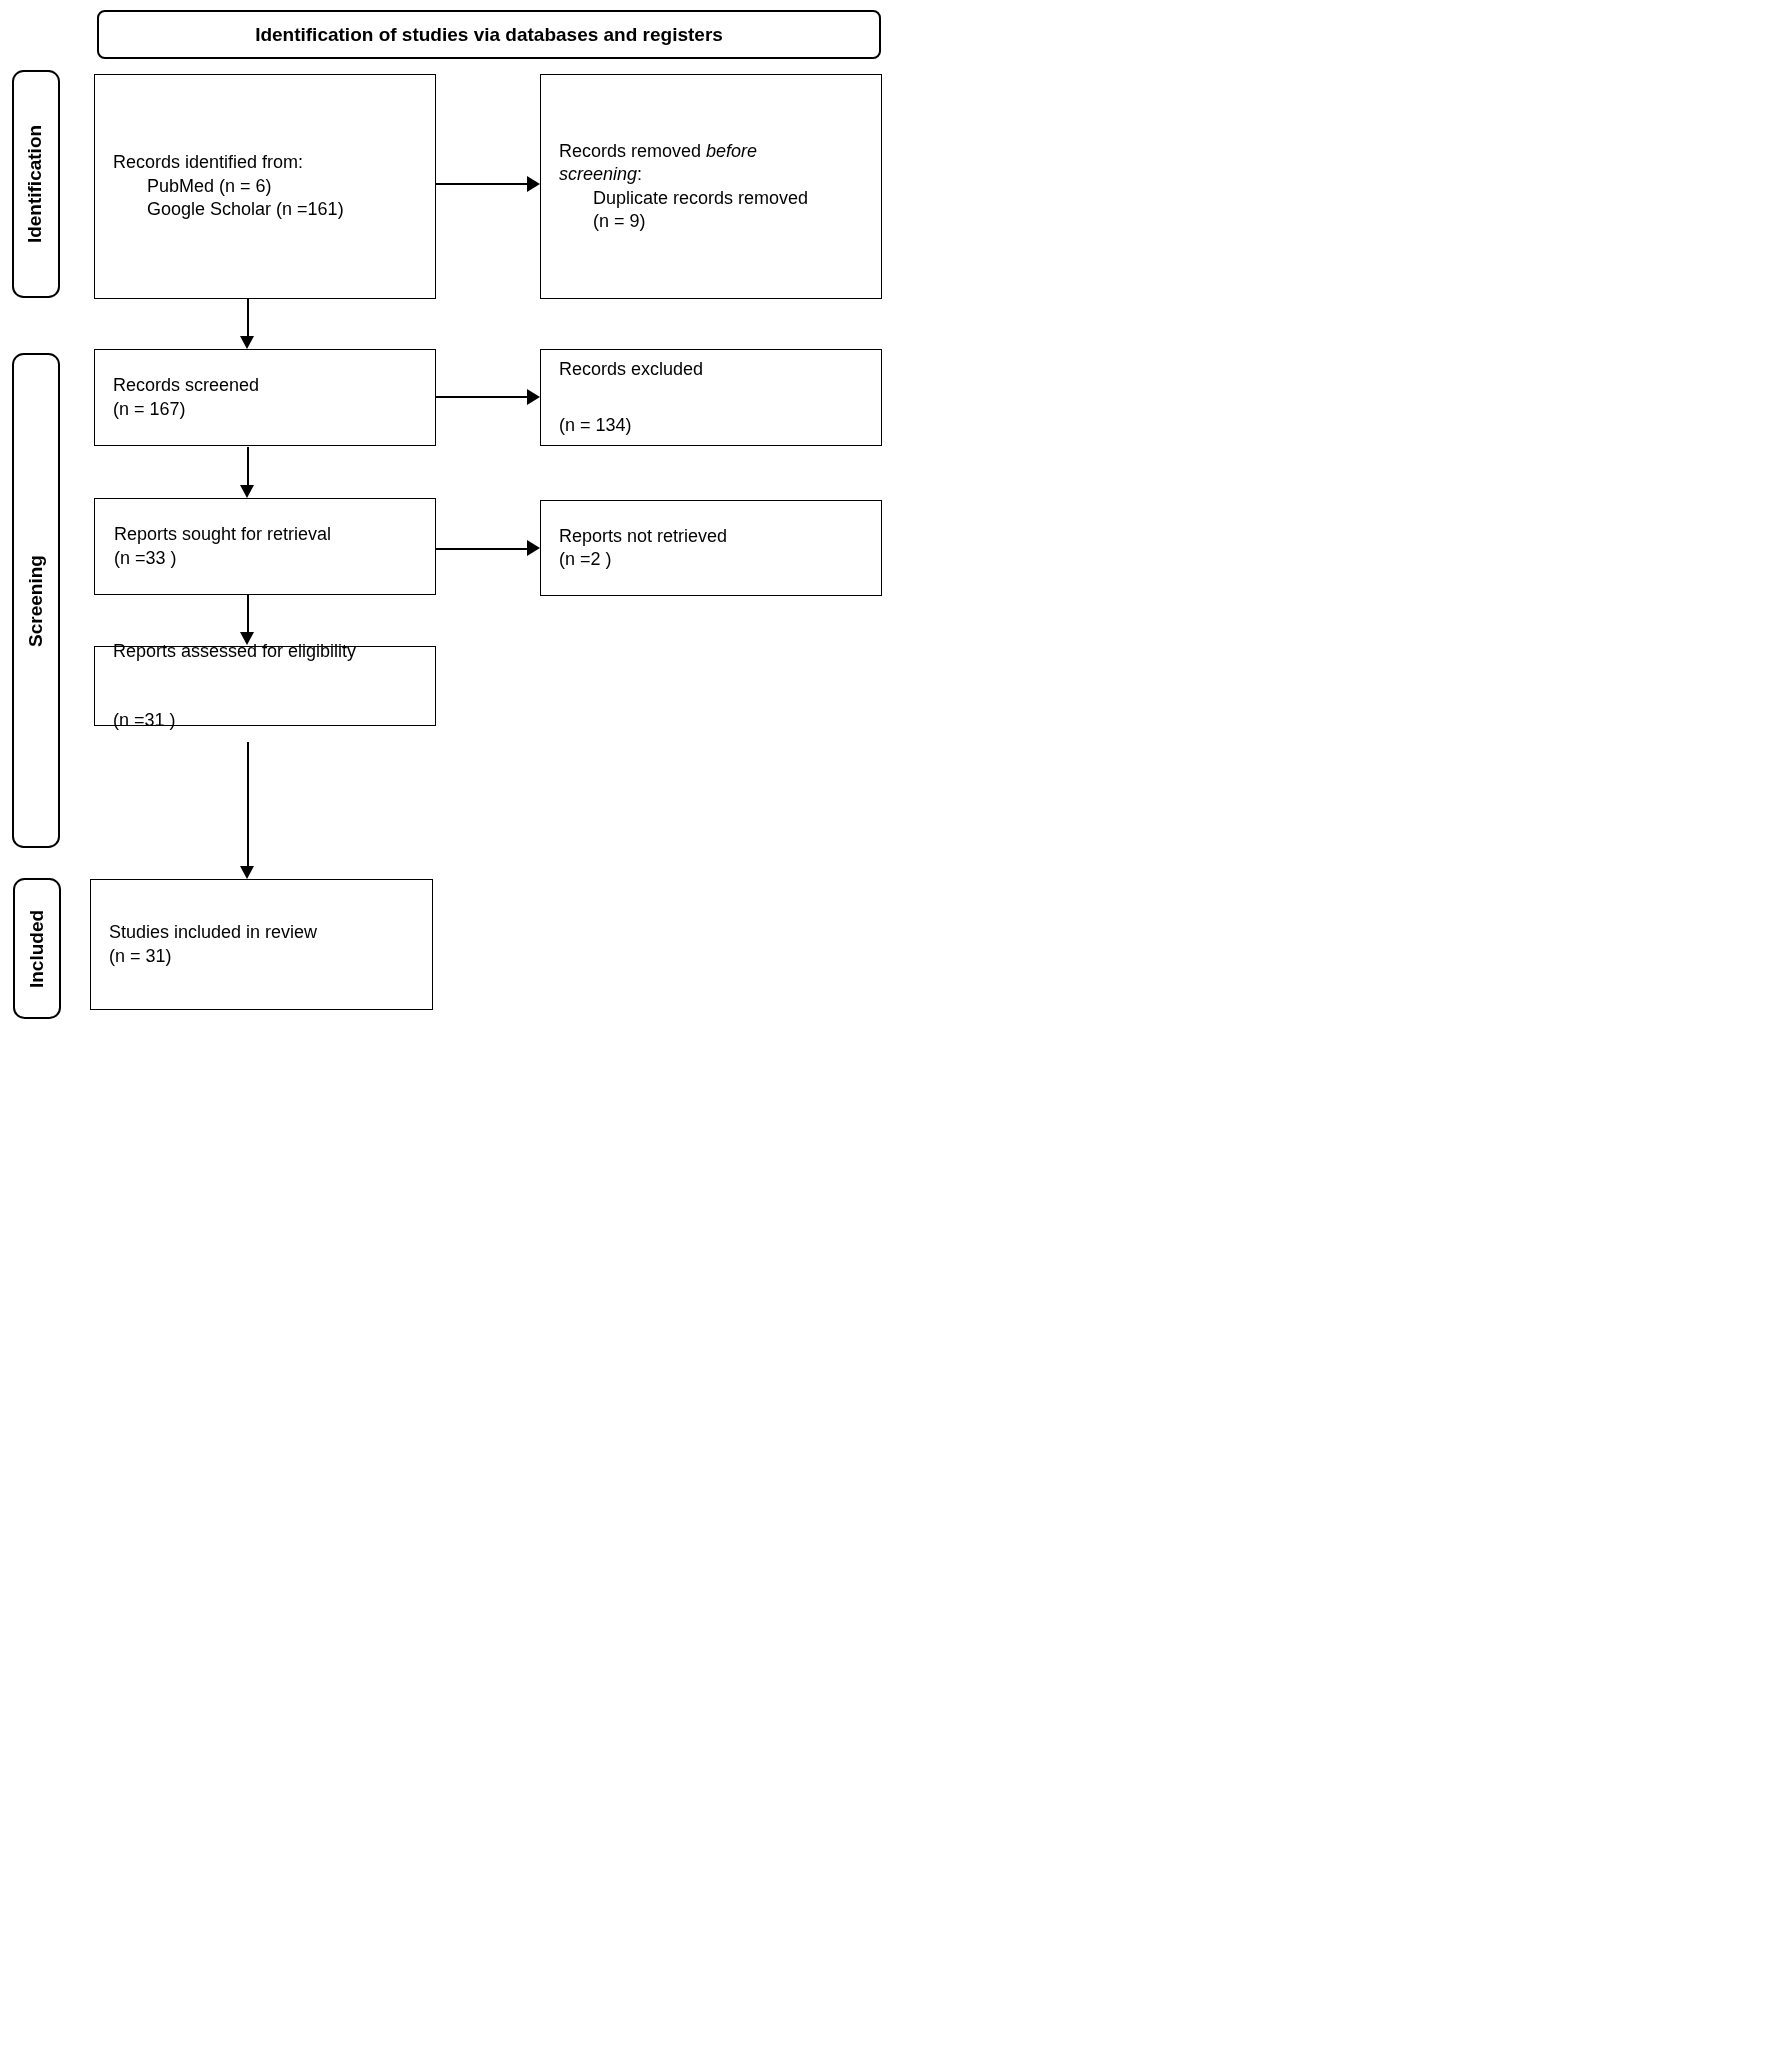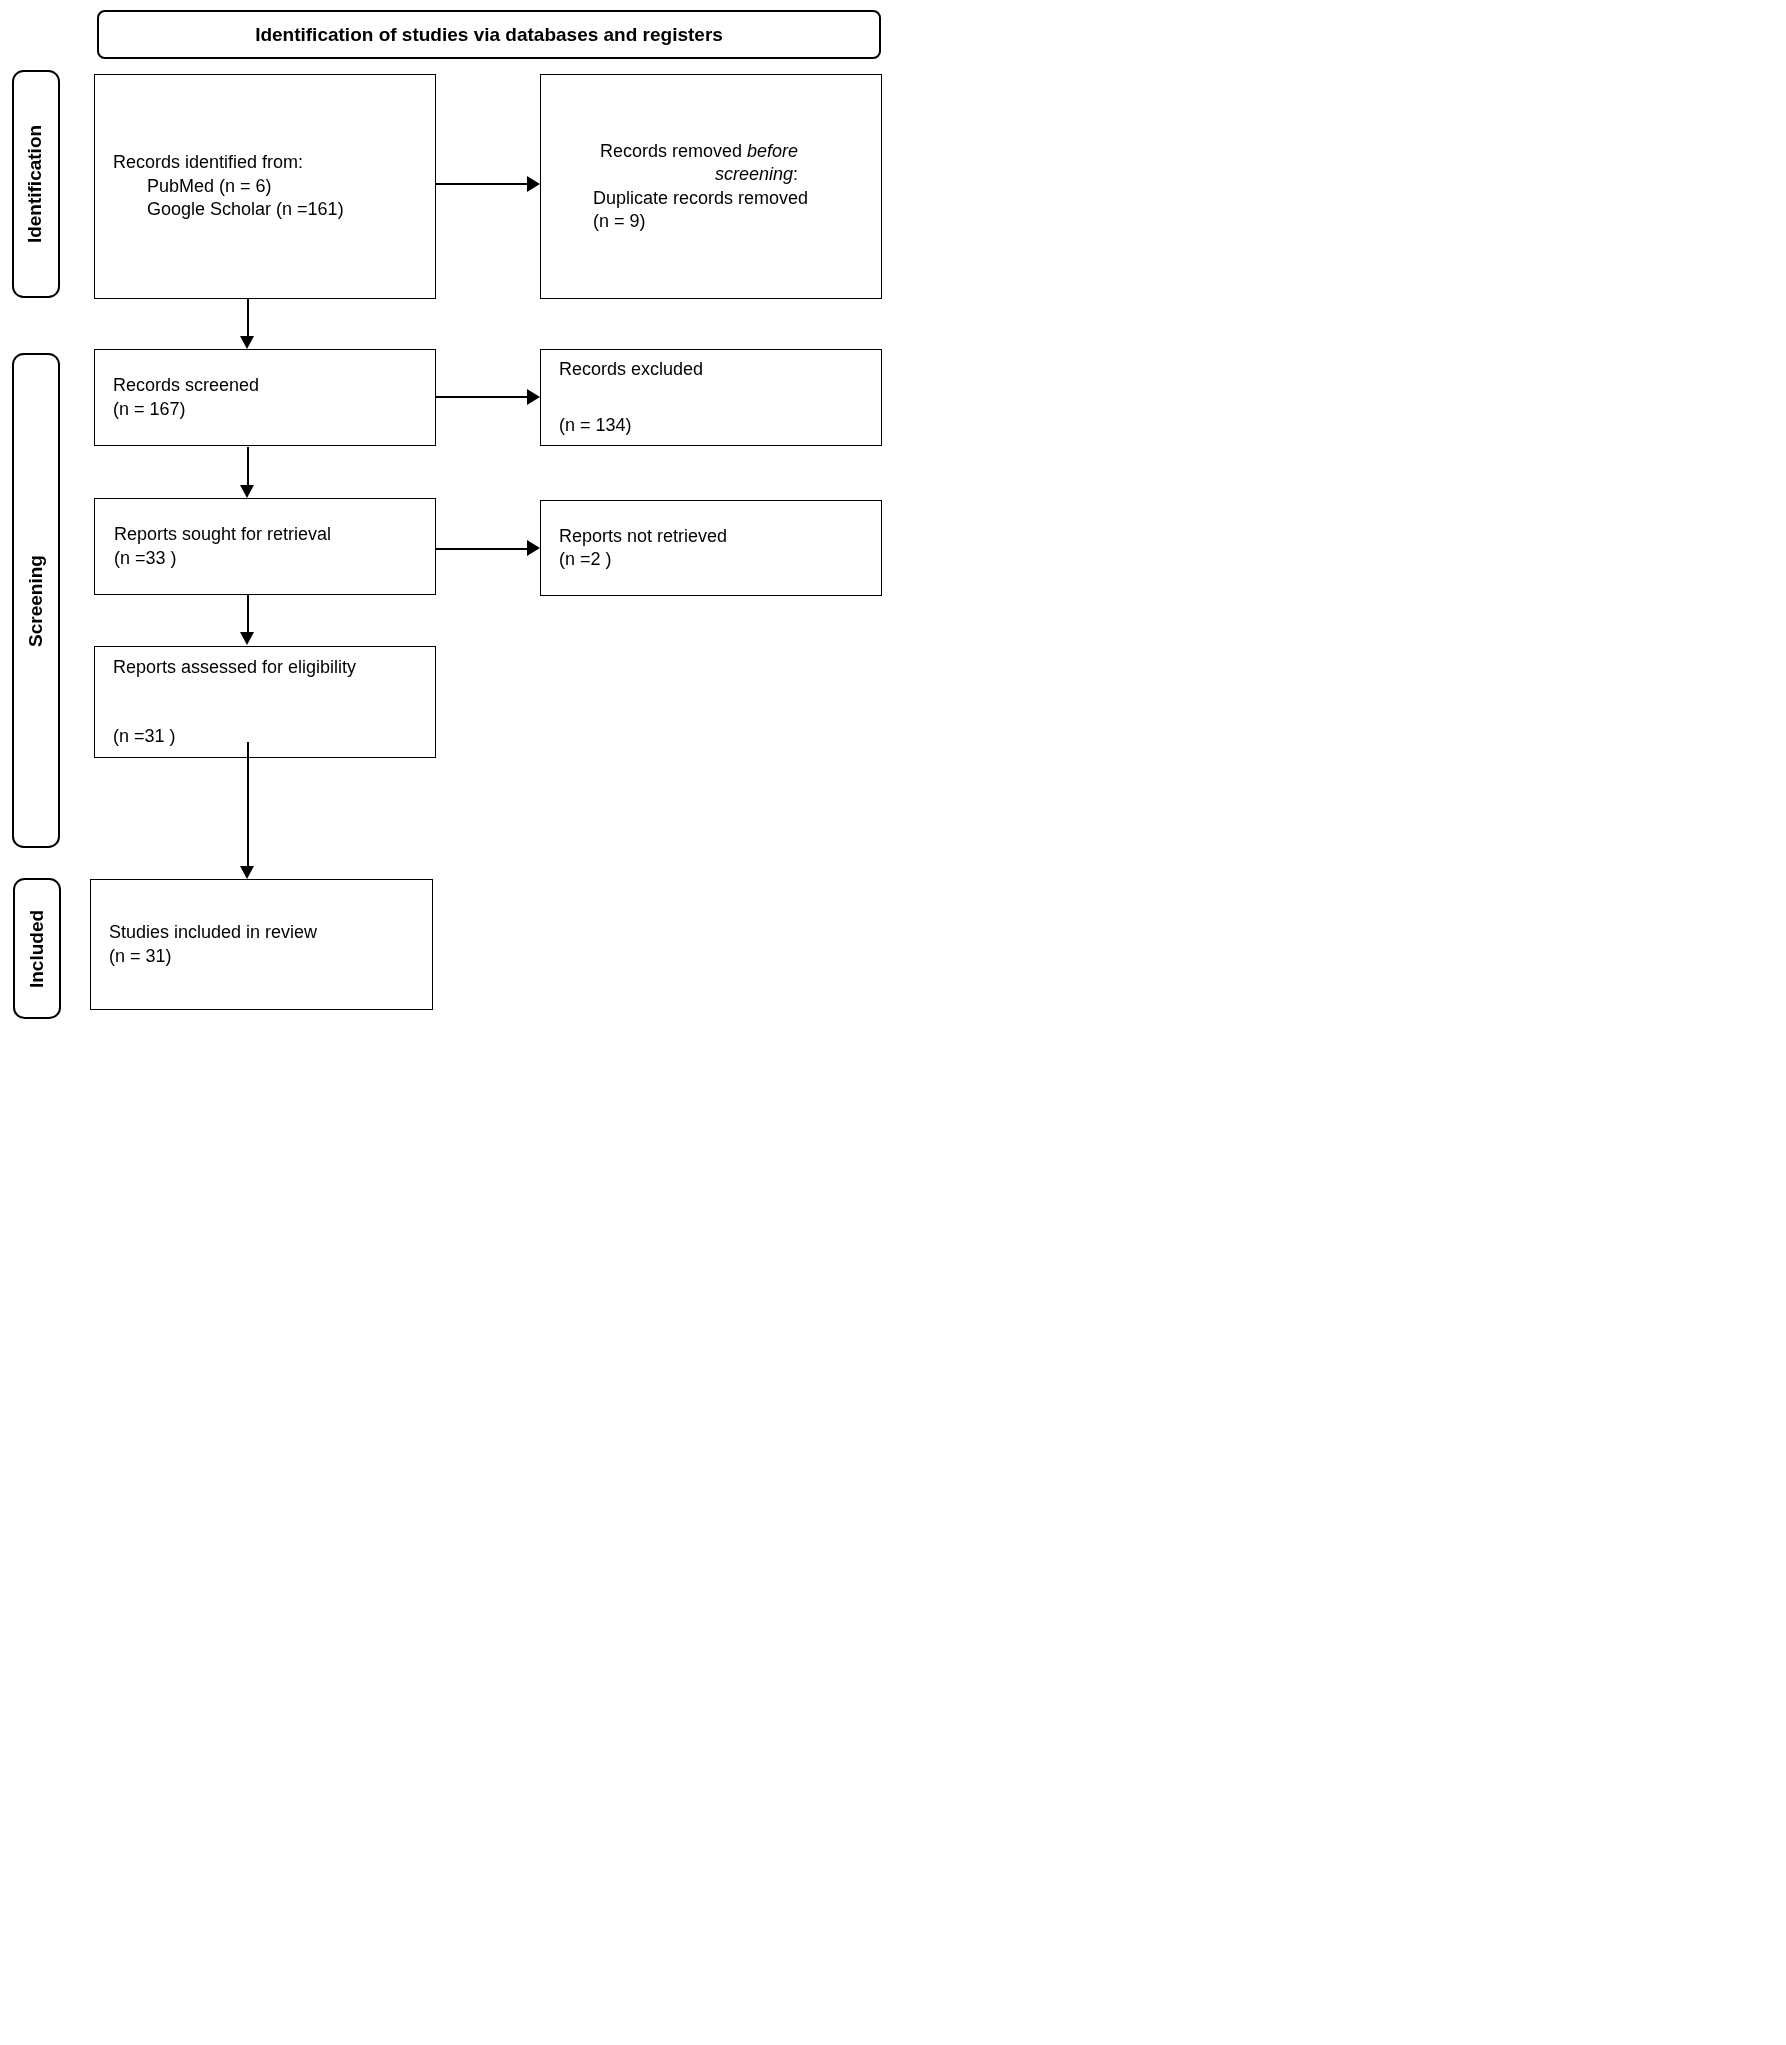--- a/index.html
+++ b/index.html
@@ -35,26 +35,26 @@
     position:absolute;
     border:1.9px solid #000;background:#fff;
     box-sizing:border-box;
     display:flex;flex-direction:column;justify-content:center;
     padding:5.2px 7.8px 5.2px 18px;
     font-size:18px;line-height:1.3;
   }
   .box .indent{padding-left:34px;}
   .box-identified{left:94px;top:74px;width:342px;height:225px;}
   .box-removed{left:540px;top:74px;width:342px;height:225px;}
-  .box-removed .wrapline{max-width:239px;text-align:right;}
+  .box-removed .wrapline{max-width:239px;}
   .box-screened{left:94px;top:349px;width:342px;height:97px;}
   .box-excluded{left:540px;top:349px;width:342px;height:97px;gap:33px;}
   .box-sought{left:94px;top:498px;width:342px;height:97px;padding-left:19px;}
   .box-notretrieved{left:540px;top:500px;width:342px;height:96px;}
-  .box-assessed{left:94px;top:646px;width:342px;height:112px;gap:46px;}
+  .box-assessed{left:94px;top:646px;width:342px;height:80px;gap:46px;}
   .box-included{left:90px;top:879px;width:343px;height:131px;}
   .hline{position:absolute;height:1.9px;background:#000;}
   .vline{position:absolute;width:1.9px;background:#000;}
   .head-right{position:absolute;width:0;height:0;
     border-top:8.4px solid transparent;border-bottom:8.4px solid transparent;
     border-left:13px solid #000;}
   .head-down{position:absolute;width:0;height:0;
     border-left:7.8px solid transparent;border-right:7.8px solid transparent;
     border-top:13.6px solid #000;}
   em{font-style:italic;}

